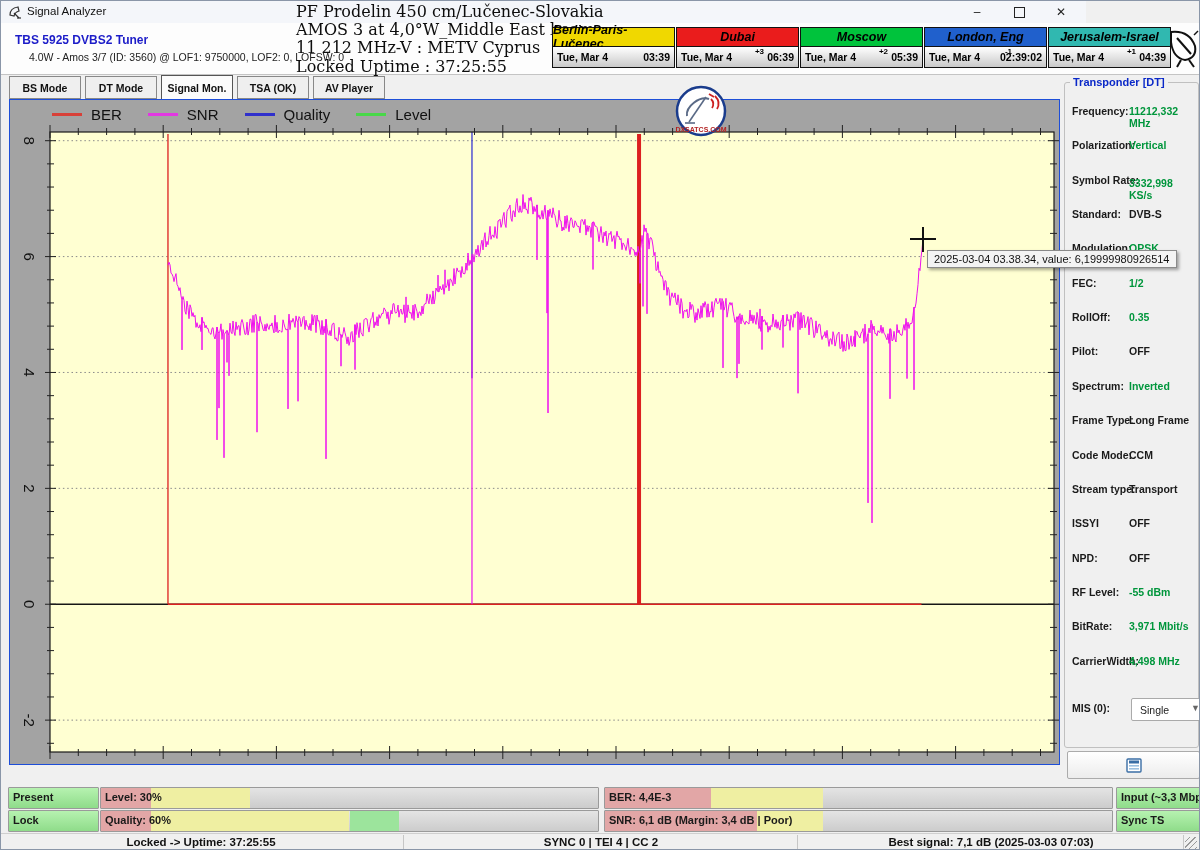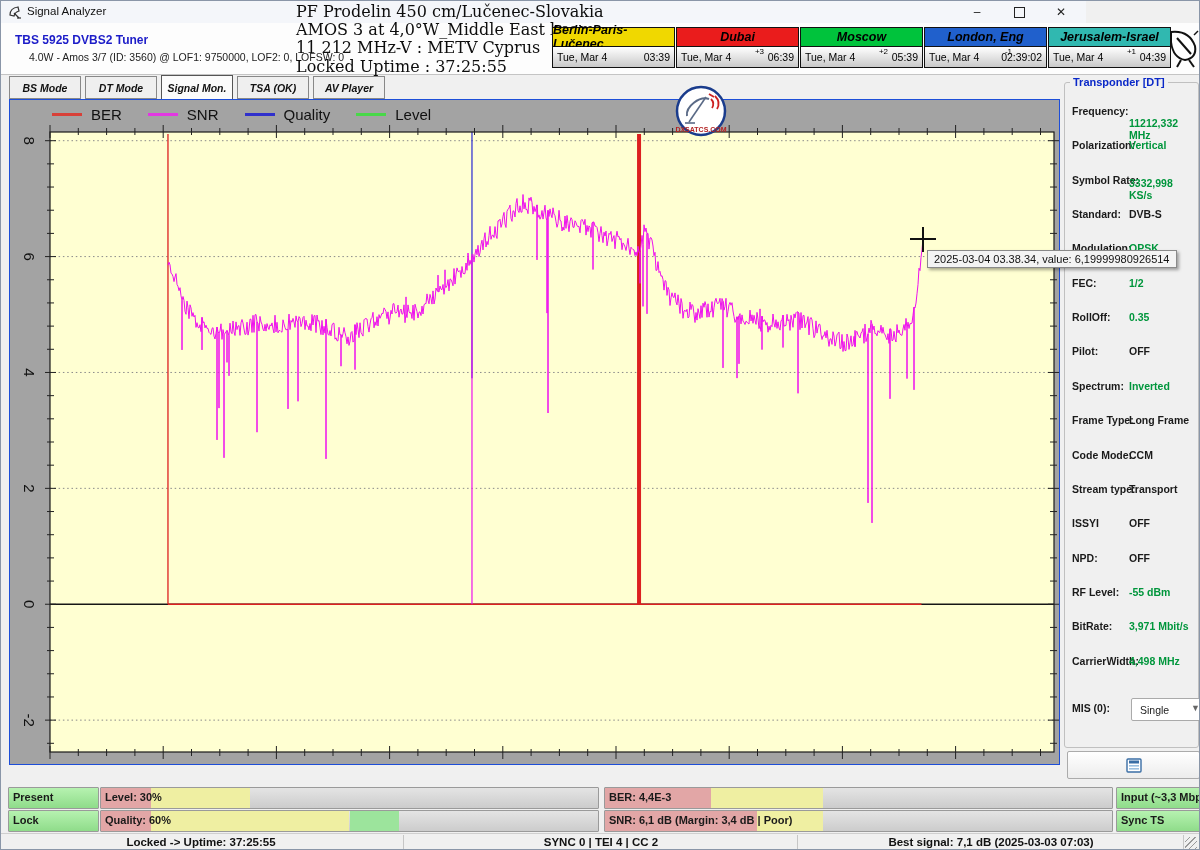--- a/index.html
+++ b/index.html
@@ -17,26 +17,26 @@
   #headerband{left:0;top:22px;width:1198px;height:51px;background:#fdfdfd;border-bottom:1px solid #c4c4c4;}
   #tunertitle{left:14px;top:32px;font-size:12px;font-weight:bold;color:#1c1cc8;}
   #tunersub{left:28px;top:50px;font-size:10.5px;color:#222;}
   #noteblock{left:295px;top:2px;font-family:"DejaVu Serif",serif;font-size:16px;line-height:18.2px;color:#0d0d0d;}
   
   #clocks{left:551px;top:26px;display:flex;}
   .clock{width:123px;margin-right:1px;}
   .clock-name{height:18px;border:1px solid #111;display:flex;align-items:center;justify-content:center;
               font-size:12.5px;font-weight:bold;font-style:italic;color:#000;}
   .clock-date{height:20px;border:1px solid #111;border-top:none;background:linear-gradient(#ffffff,#c9c9c9);
-              position:relative;font-size:10.5px;font-weight:normal;color:#000;padding-left:16px;}
+              position:relative;font-size:10.5px;font-weight:bold;color:#000;padding-left:16px;}
   .clock-date .d{position:absolute;left:4px;top:4px;}
   .clock-date .off{position:absolute;right:34px;top:0px;font-size:8px;}
   .clock-date .t{position:absolute;right:4px;top:4px;}
   
-  #tabs{left:8px;top:75px;display:flex;font-style:italic;}
+  #tabs{left:8px;top:75px;display:flex;}
   .tab{width:70px;height:21px;margin-right:4px;background:#efefef;border:1px solid #888;
        display:flex;align-items:center;justify-content:center;font-size:10.5px;font-weight:bold;color:#111;}
   .tab.active{background:#fbfbfb;border:1px solid #555;height:23px;margin-top:-1px;}
   
   #chartbox{left:8px;top:98px;width:1049px;height:664px;background:#a3a3a3;border:1px solid #1d4ed8;}
   #legend{position:absolute;left:42px;top:6px;display:flex;align-items:center;font-size:15px;color:#111;}
   .leg-item{display:flex;align-items:center;margin-right:26px;}
   .leg-swatch{width:30px;height:3px;margin-right:9px;}
   
   #tooltip{left:926px;top:249px;background:#f3f3f3;border:1px solid #8a8a8a;box-shadow:2px 2px 3px rgba(0,0,0,.35);
@@ -339,21 +339,21 @@
     <path d="M38,14 q4,4 1,9" fill="none" stroke="#c22" stroke-width="1.8"></path>
     <path d="M42,11 q6,6 2,13" fill="none" stroke="#c22" stroke-width="1.8"></path>
     <path d="M36,9 l5,3" fill="none" stroke="#c22" stroke-width="1.8"></path>
     <text x="28" y="47" text-anchor="middle" font-size="7" font-weight="bold" fill="#b22222" font-family="Liberation Sans, sans-serif">DXSATCS.COM</text>
   </svg>
 
   <div class="abs" id="tpbox"></div>
   <div class="abs" id="tptitle">Transponder [DT]</div>
   <div id="tp-rows">
       <span class="tp-label" style="top: 104px;">Frequency:</span>
-      <span class="tp-value" style="top: 116px; color: rgb(0, 150, 60);">11212,332 MHz</span>
+      <span class="tp-value" style="top: 104px; color: rgb(0, 150, 60);">11212,332 MHz</span>
       <span class="tp-label" style="top: 138.35px;">Polarization:</span>
       <span class="tp-value" style="top: 138.35px; color: rgb(0, 150, 60);">Vertical</span>
       <span class="tp-label" style="top: 172.7px;">Symbol Rate:</span>
       <span class="tp-value" style="top: 176px; color: rgb(0, 150, 60);">3332,998 KS/s</span>
       <span class="tp-label" style="top: 207.05px;">Standard:</span>
       <span class="tp-value" style="top: 207.05px; color: rgb(26, 26, 26);">DVB-S</span>
       <span class="tp-label" style="top: 241.4px;">Modulation:</span>
       <span class="tp-value" style="top: 241.4px; color: rgb(0, 150, 60);">QPSK</span>
       <span class="tp-label" style="top: 275.75px;">FEC:</span>
       <span class="tp-value" style="top: 275.75px; color: rgb(0, 150, 60);">1/2</span>

